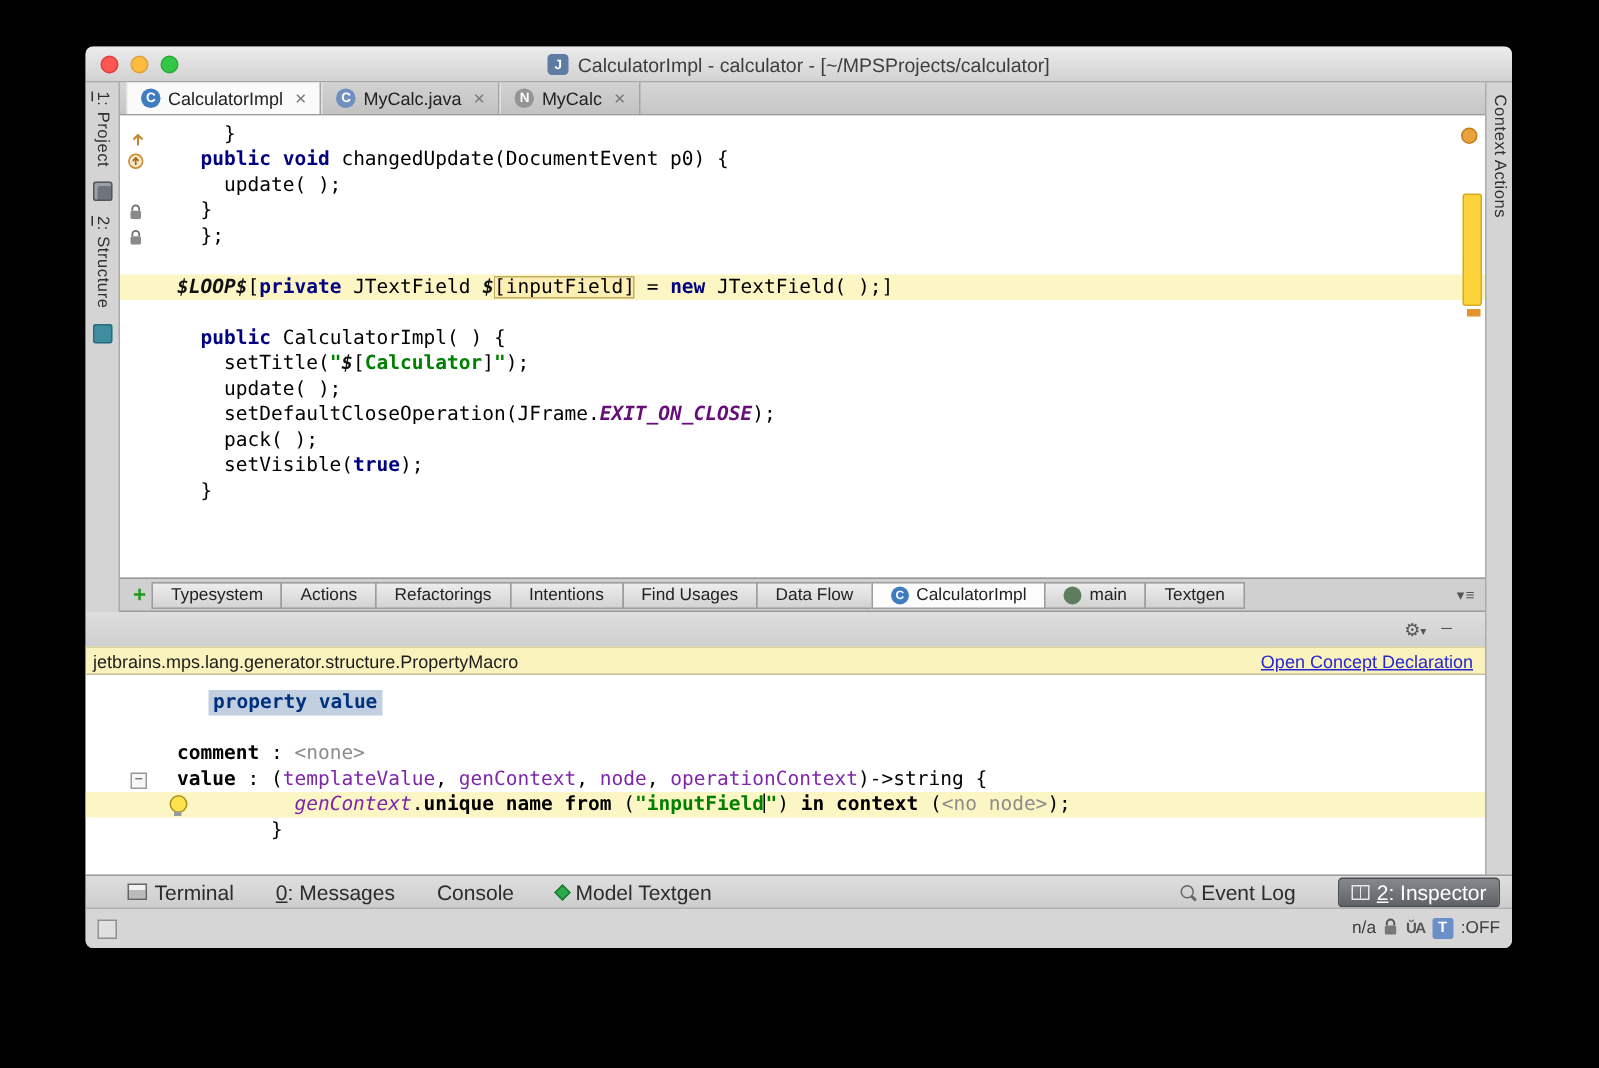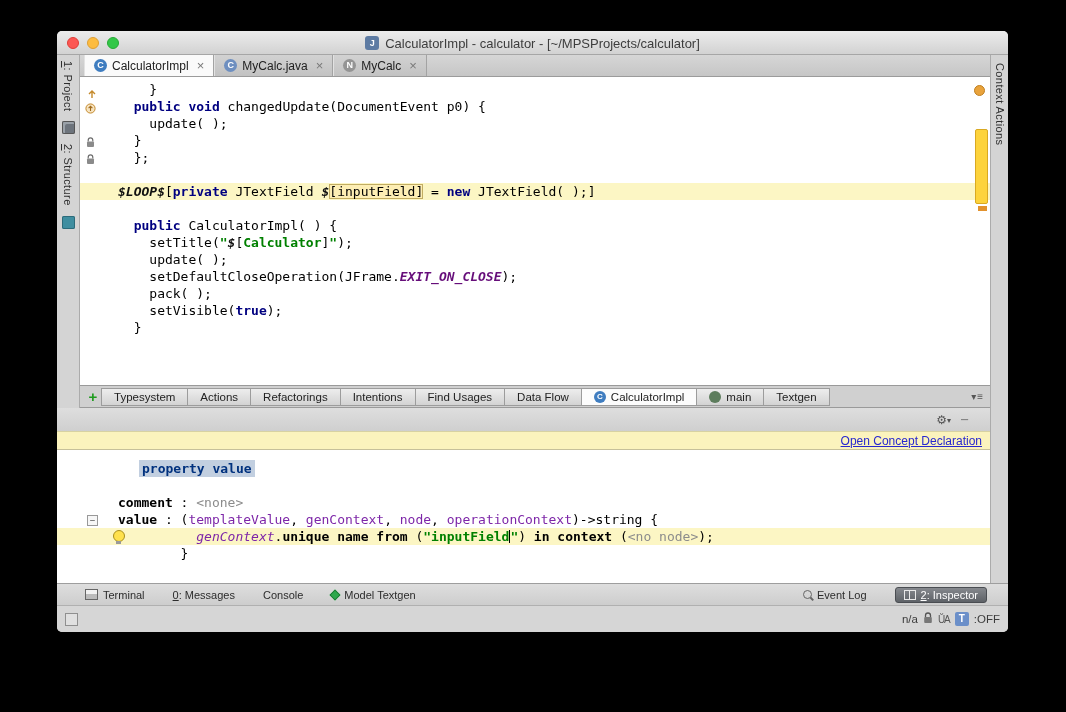--- a/index.html
+++ b/index.html
@@ -75,37 +75,37 @@
   .hide-ic{font-size:10px;}
   .insp-banner{position:absolute;left:0;top:400px;width:933px;height:19px;background:#fbf3bd;border-top:1px solid #d8d2a2;border-bottom:1px solid #c6c09a;box-sizing:border-box;display:flex;align-items:center;padding:0 8px 0 5px;font-size:12px;color:#1c1c1c;}
   .banner-link{margin-left:auto;color:#2727cf;text-decoration:underline;cursor:pointer;font-size:12px;}
   .insp-content{position:absolute;left:0;top:419px;width:933px;height:133px;background:#fff;overflow:hidden;}
   #insp-code{padding-top:10px;}
   .fold-box{position:absolute;left:30px;top:65px;width:9px;height:9px;border:1px solid #999;background:#f7f7f7;color:#555;font:9px/8px "DejaVu Sans Mono",monospace;text-align:center;}
   .bulb{position:absolute;left:56px;top:80px;width:10px;height:10px;background:#ffe14d;border:1px solid #a98f1d;border-radius:50%;}
   .bulb::after{content:"";position:absolute;left:2px;top:10px;width:5px;height:3px;background:#9a9a9a;}
 
   
-  .statusbar{position:absolute;left:0;top:552px;width:951px;height:22px;border-top:1px solid #9e9e9e;box-sizing:border-box;background:linear-gradient(#dedede,#cdcdcd);display:flex;align-items:center;gap:28px;padding:0 21px 0 28px;font-size:11px;color:#2c2c2c;}
+  .statusbar{position:absolute;left:0;top:552px;width:951px;height:22px;border-top:1px solid #9e9e9e;box-sizing:border-box;background:linear-gradient(#dedede,#cdcdcd);display:flex;align-items:center;gap:28px;padding:0 8px 0 28px;font-size:14px;color:#2c2c2c;}
   .sb-item{display:flex;align-items:center;gap:5px;}
   .sb-spacer{flex:1;}
   .sb-item.active{background:linear-gradient(#85888d,#5e6267);border:1px solid #4a4d52;border-radius:3px;color:#fff;padding:1px 8px;}
   .sb-ic{display:inline-block;}
   .ic-terminal{width:11px;height:9px;border:1px solid #666;background:linear-gradient(#f2f2f2 40%,#bbb 40%);}
   .ic-gem{width:8px;height:8px;background:#2da84c;transform:rotate(45deg);box-shadow:inset 0 0 0 1px #1d7d36;}
   .ic-search{width:7px;height:7px;border:1.5px solid #666;border-radius:50%;position:relative;}
   .ic-search::after{content:"";position:absolute;width:4px;height:1.5px;background:#666;transform:rotate(45deg);right:-3px;bottom:-1px;}
   .ic-inspector{width:10px;height:8px;border:1px solid #e8e8e8;background:linear-gradient(90deg,transparent 45%,#e8e8e8 45%,#e8e8e8 55%,transparent 55%);}
 
   
   .bottombar{position:absolute;left:0;top:574px;width:951px;height:27px;border-top:1px solid #b0b0b0;box-sizing:border-box;background:#d6d6d6;display:flex;align-items:center;padding:0 8px;}
   .grip-icon{width:11px;height:11px;border:1px solid #8f8f8f;background:#e0e0e0;}
   .bb-right{margin-left:auto;display:flex;align-items:center;gap:5px;font-size:11.5px;color:#3c3c3c;}
   .t-badge{background:#6b8fc9;color:#fff;width:14px;height:14px;border-radius:2px;font:bold 10px/14px "Liberation Sans",sans-serif;text-align:center;}
-  .ua-icon{font-size:10px;font-weight:normal;color:#555;letter-spacing:-1px;}
+  .ua-icon{font-size:10px;font-weight:bold;color:#555;letter-spacing:-1px;}
 </style>
 </head>
 <body>
 
 <div class="window">
 
   <div class="titlebar">
     <div class="traffic">
       <span class="tl red"></span>
       <span class="tl yellow"></span>
@@ -216,20 +216,21 @@
 
   <div class="insp-header">
     <span class="insp-title">Inspector</span>
     <span class="insp-header-icons">
       <span class="gear">⚙<span class="gear-arrow">▾</span></span>
       <span class="hide-ic">─</span>
     </span>
   </div>
 
   <div class="insp-banner">
+    <span>jetbrains.mps.lang.generator.structure.PropertyMacro</span>
     <a class="banner-link">Open Concept Declaration</a>
   </div>
 
   <div class="insp-content insp">
     <div id="insp-code">
         <div class="code-line"><span class="tk-propsel">property value</span></div>
         <div class="code-line">&nbsp;</div>
         <div class="code-line"><span class="tk-b">comment</span><span class="tk-pl"> : </span><span class="tk-gray">&lt;none&gt;</span></div>
         <div class="code-line"><span class="tk-b">value</span><span class="tk-pl"> : (</span><span class="tk-param">templateValue</span><span class="tk-pl">, </span><span class="tk-param">genContext</span><span class="tk-pl">, </span><span class="tk-param">node</span><span class="tk-pl">, </span><span class="tk-param">operationContext</span><span class="tk-pl">)-&gt;string {</span></div>
         <div class="code-line hl"><span class="tk-pl">          </span><span class="tk-parami">genContext</span><span class="tk-pl">.</span><span class="tk-b">unique name from</span><span class="tk-pl"> (</span><span class="tk-str">"inputField</span><span class="caret"></span><span class="tk-str">"</span><span class="tk-pl">) </span><span class="tk-b">in context</span><span class="tk-pl"> (</span><span class="tk-gray">&lt;no node&gt;</span><span class="tk-pl">);</span></div>

